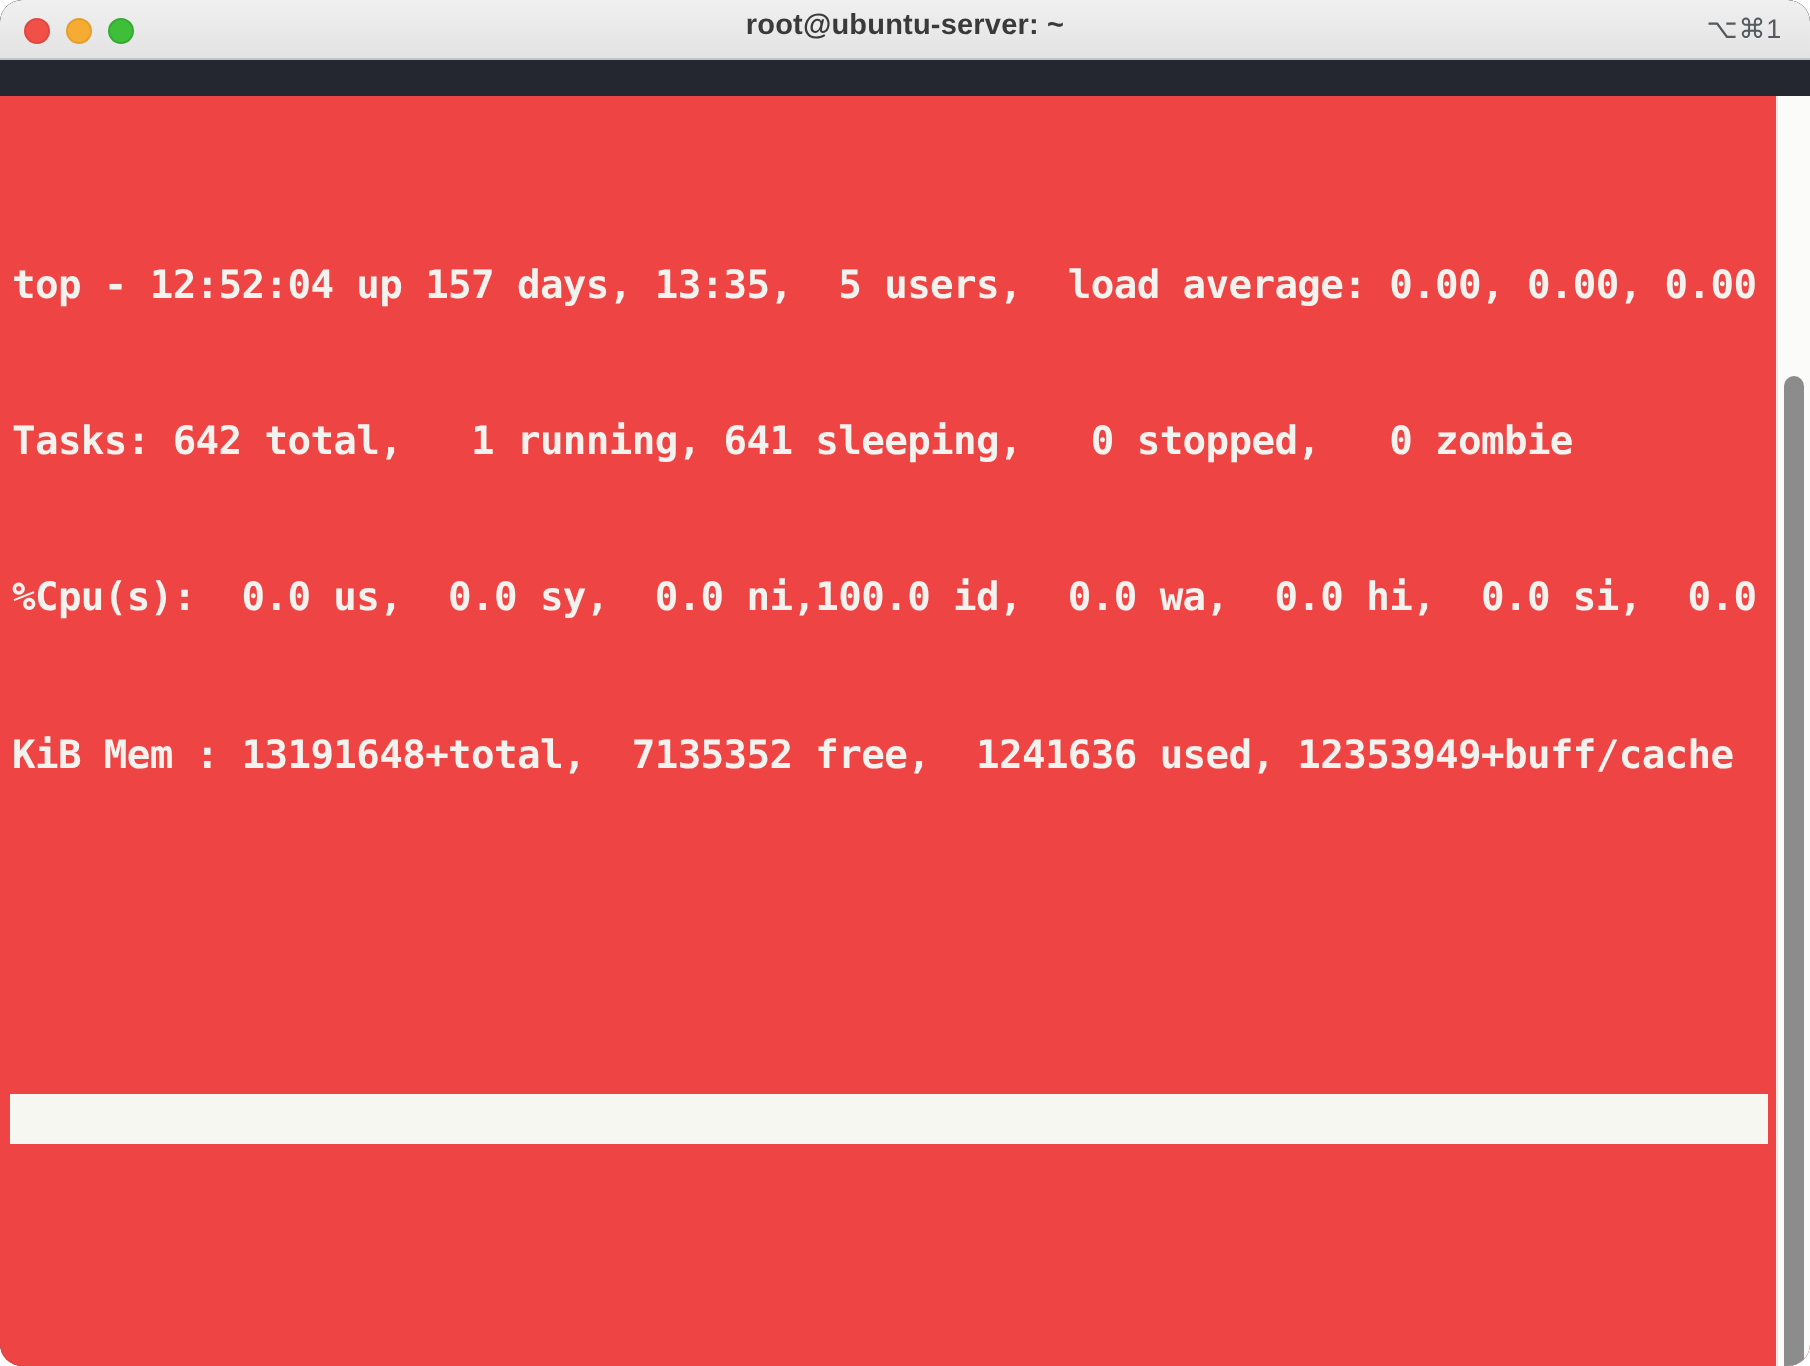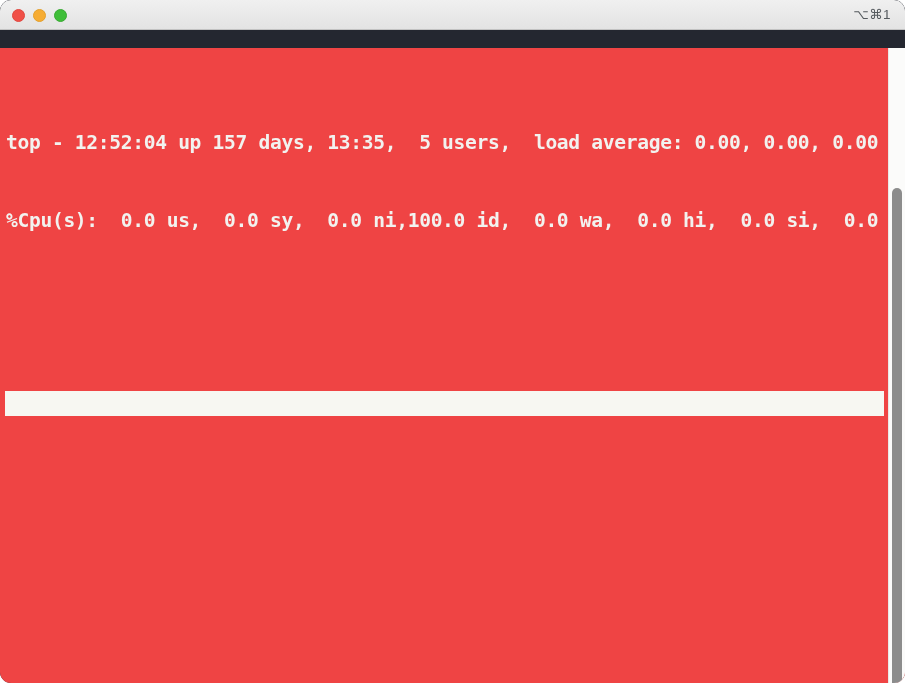--- a/index.html
+++ b/index.html
@@ -150,28 +150,31 @@
 <body>
 
 <div id="window">
 
   <div id="titlebar">
     <div class="traffic-lights">
       <span class="light close"></span>
       <span class="light min"></span>
       <span class="light max"></span>
     </div>
+    <div id="window-title">root@ubuntu-server: ~</div>
     <div id="title-shortcut">⌥⌘1</div>
   </div>
 
   <div id="terminal">
     <div id="screen">
 
       <div class="tline">top - 12:52:04 up 157 days, 13:35,  5 users,  load average: 0.00, 0.00, 0.00</div>
+      <div class="tline">Tasks: 642 total,   1 running, 641 sleeping,   0 stopped,   0 zombie</div>
       <div class="tline">%Cpu(s):  0.0 us,  0.0 sy,  0.0 ni,100.0 id,  0.0 wa,  0.0 hi,  0.0 si,  0.0 st</div>
+      <div class="tline">KiB Mem : 13191648+total,  7135352 free,  1241636 used, 12353949+buff/cache</div>
       <div class="tline"></div>
 
       <div class="hdr-wrap">
         <div class="hdr-bg"></div>
         
       </div>
 
       
       
       

